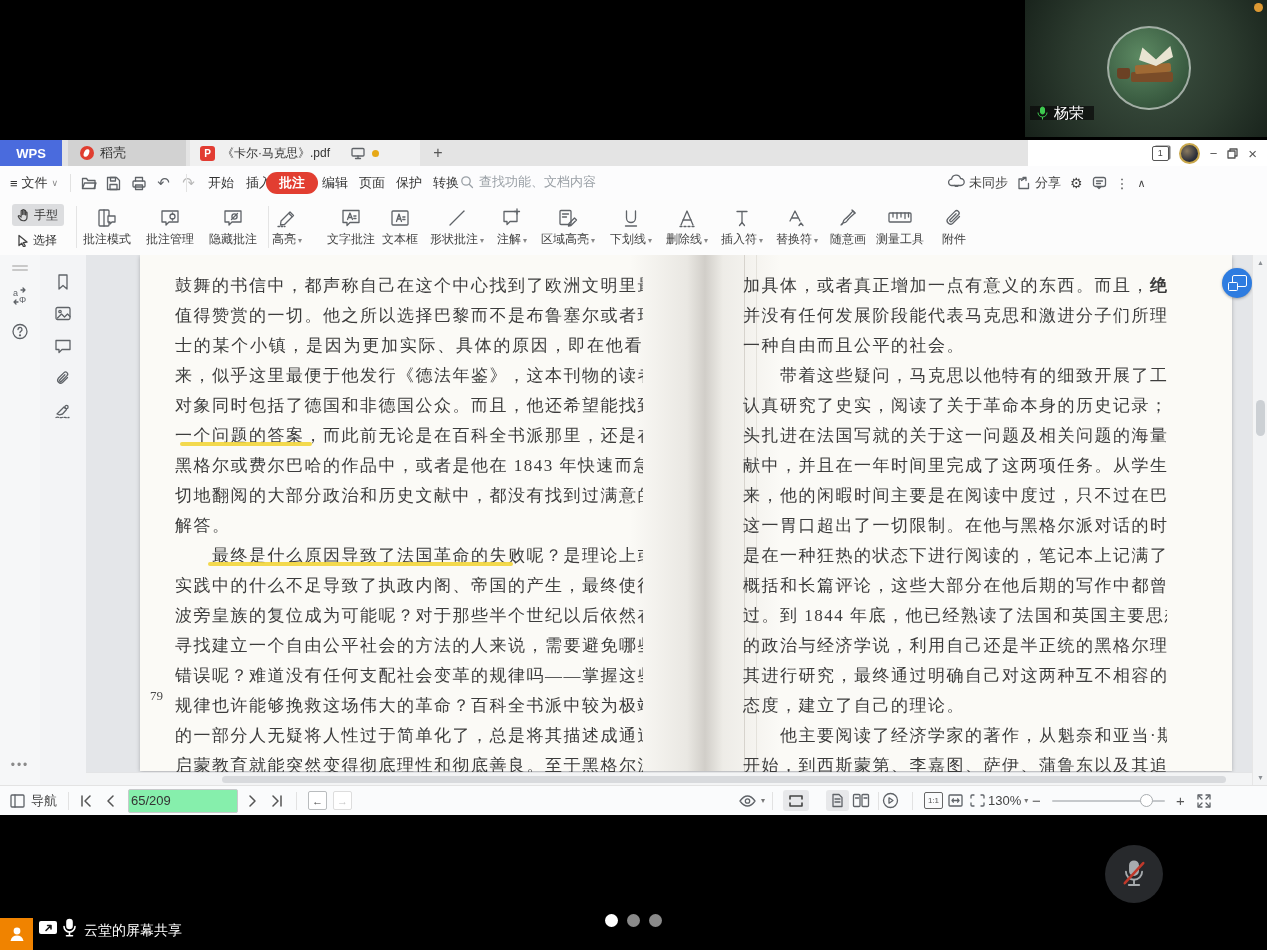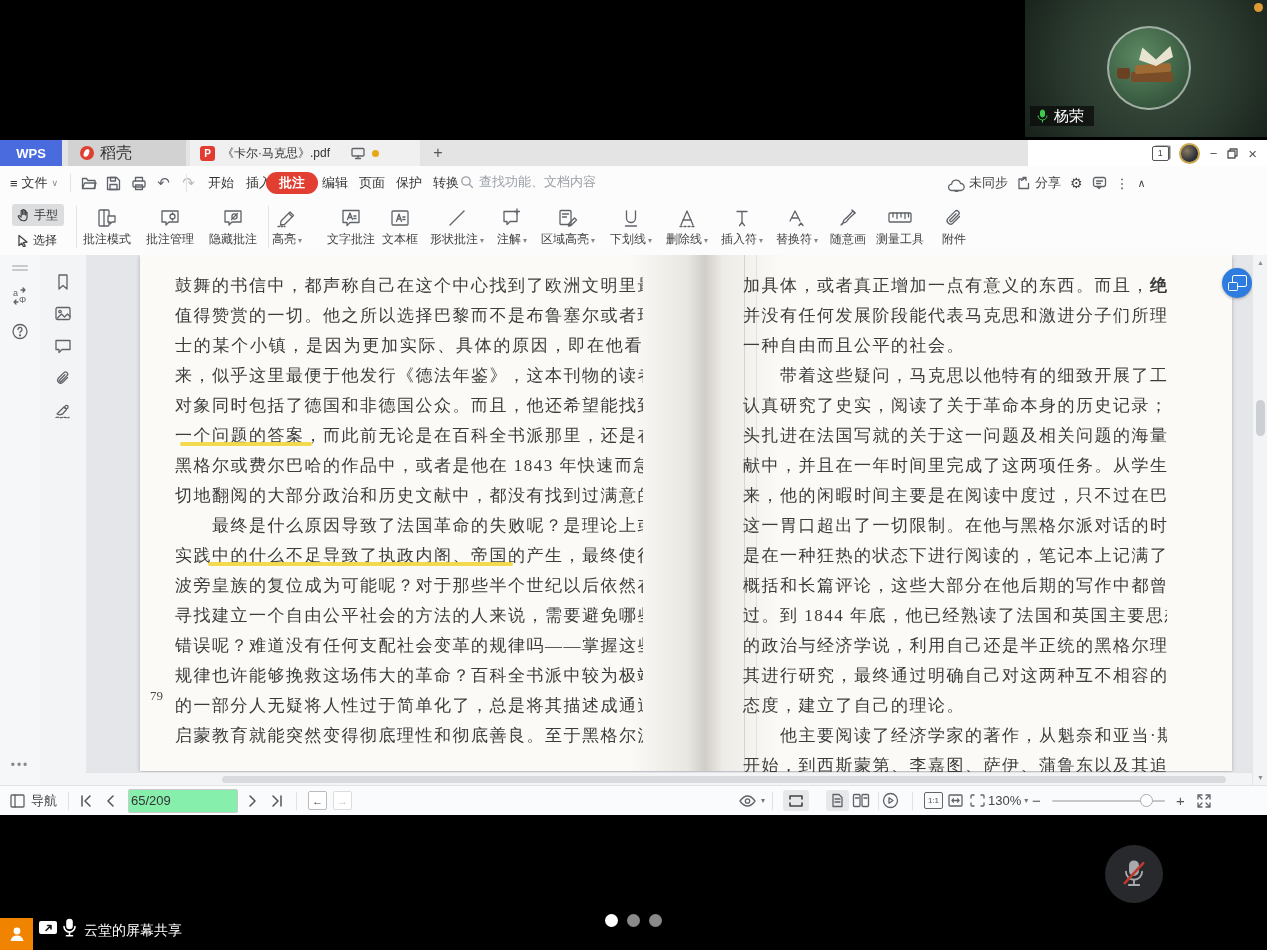--- a/index.html
+++ b/index.html
@@ -13,32 +13,32 @@
   .video-tile{left:1025px;top:0;width:242px;height:137px;
     background:radial-gradient(circle at 52% 45%, #3d5242 0%, #2b3a2e 55%, #17211a 100%);}
   .cam-avatar{left:82px;top:26px;width:80px;height:80px;border-radius:50%;
     background:radial-gradient(circle at 40% 35%, #5d8a63, #35553c 75%);
     border:2px solid rgba(220,220,220,.65);overflow:hidden;}
   .bk1{position:absolute;left:22px;top:44px;width:42px;height:10px;background:#7a4c28;border-radius:2px;}
   .bk2{position:absolute;left:26px;top:36px;width:36px;height:9px;background:#a06a34;border-radius:2px;transform:rotate(-4deg);}
   .bkopen{position:absolute;left:30px;top:18px;width:34px;height:20px;background:#e9e4d2;
     clip-path:polygon(0 70%,50% 100%,100% 55%,92% 0,50% 68%,10% 8%);}
   .cup{position:absolute;left:8px;top:40px;width:13px;height:11px;background:#6b4124;border-radius:2px 2px 4px 4px;}
-  .name-chip{left:5px;top:106px;height:20px;padding:0 10px 0 6px;background:rgba(10,10,10,.72);
+  .name-chip{left:5px;top:106px;height:14px;padding:0 10px 0 6px;background:rgba(10,10,10,.72);
     display:flex;align-items:center;gap:5px;color:#fff;font-size:15px;}
   .cam-dot{left:229px;top:3px;width:9px;height:9px;border-radius:50%;background:#dd9933;}
 
   
   .wps-window{left:0;top:140px;width:1267px;height:674px;background:#fff;}
 
   
   .tabbar{left:0;top:0;width:1028px;height:26px;background:#e4e4e4;border-bottom:1px solid #d6d6d6;}
   .wps-btn{left:0;top:0;width:62px;height:26px;background:#4a6bdd;color:#fff;font-size:13px;font-weight:bold;
     display:flex;align-items:center;justify-content:center;}
-  .docer-tab{left:68px;top:0;width:118px;height:26px;background:#d2d2d2;display:flex;align-items:center;gap:6px;padding-left:12px;box-sizing:border-box;font-size:16px;color:#333;}
+  .docer-tab{left:68px;top:0;width:118px;height:26px;background:#d2d2d2;display:flex;align-items:center;gap:6px;padding-left:12px;box-sizing:border-box;font-size:13px;color:#333;}
   .docer-logo{width:14px;height:14px;border-radius:50%;background:#e03e30;position:relative;}
   .docer-logo::after{content:"";position:absolute;left:4px;top:3px;width:5px;height:8px;background:#fff;border-radius:60% 40% 60% 40%;transform:rotate(18deg);}
   .doc-tab{left:190px;top:0;width:230px;height:26px;background:#f0f0f0;display:flex;align-items:center;gap:7px;padding-left:10px;box-sizing:border-box;font-size:12px;color:#333;}
   .pdf-ico{width:15px;height:15px;border-radius:3px;background:#e23c32;color:#fff;font-size:10px;font-weight:bold;
     display:flex;align-items:center;justify-content:center;}
   .tab-dot{width:7px;height:7px;border-radius:50%;background:#e6a817;}
   .tab-plus{left:428px;top:3px;width:20px;height:20px;color:#555;font-size:16px;display:flex;align-items:center;justify-content:center;}
   .winctrl{left:1120px;top:0;width:147px;height:26px;display:flex;align-items:center;gap:10px;justify-content:flex-end;padding-right:10px;box-sizing:border-box;}
   .wc-count{width:15px;height:13px;border:1px solid #555;border-radius:2px;font-size:9px;color:#444;display:flex;align-items:center;justify-content:center;box-shadow:2px -1px 0 -0.5px #777;}
   .wc-avatar{width:17px;height:17px;border-radius:50%;border:2px solid #caa84c;background:radial-gradient(circle at 35% 35%, #8a7a60, #2b2f3a 65%);}
@@ -221,21 +221,21 @@
       <div class="abs searchbox">
         <span>
           <svg width="14" height="14" viewBox="0 0 14 14" class="ic" style="stroke:#9aa0a6;">
               <circle cx="6" cy="6" r="4.2"></circle>
               <line x1="9.2" y1="9.2" x2="12.5" y2="12.5"></line>
             </svg>
           </span>
         <span>查找功能、文档内容</span>
       </div>
       <div class="abs mb-right">
-        <span style="display:flex;align-items:flex-end;gap:4px;">
+        <span style="display:flex;align-items:flex-start;gap:4px;">
           <svg width="17" height="13" viewBox="0 0 17 13" class="ic">
               <path d="M4 11.5a3.2 3.2 0 0 1-.4-6.4 4.6 4.6 0 0 1 9-.6 3.5 3.5 0 0 1 .2 7z"></path>
               <path d="M6.5 11.5l2 1.5 2-1.5"></path>
             </svg>
           <span>未同步</span>
         </span>
         <span style="display:flex;align-items:center;gap:4px;">
           <svg width="14" height="14" viewBox="0 0 14 14" class="ic">
               <path d="M4.5 4.5 9 1.5M9 1.5H6M9 1.5v3"></path>
               <path d="M11 7.5v5h-9.5v-9.5H6" transform="translate(0.5,0)"></path>
@@ -467,20 +467,21 @@
         <div class="pagetext" style="left:35px;width:468px;">
 
         <div class="ln">鼓舞的书信中，都声称自己在这个中心找到了欧洲文明里最</div>
             <div class="ln">值得赞赏的一切。他之所以选择巴黎而不是布鲁塞尔或者瑞</div>
             <div class="ln">士的某个小镇，是因为更加实际、具体的原因，即在他看</div>
             <div class="ln">来，似乎这里最便于他发行《德法年鉴》，这本刊物的读者</div>
             <div class="ln">对象同时包括了德国和非德国公众。而且，他还希望能找到</div>
             <div class="ln">一个问题的答案，而此前无论是在百科全书派那里，还是在</div>
             <div class="ln">黑格尔或费尔巴哈的作品中，或者是他在 1843 年快速而急</div>
             <div class="ln">切地翻阅的大部分政治和历史文献中，都没有找到过满意的</div>
+            <div class="ln pend">解答。</div>
             <div class="ln">　　最终是什么原因导致了法国革命的失败呢？是理论上或</div>
             <div class="ln">实践中的什么不足导致了执政内阁、帝国的产生，最终使得</div>
             <div class="ln">波旁皇族的复位成为可能呢？对于那些半个世纪以后依然在</div>
             <div class="ln">寻找建立一个自由公平社会的方法的人来说，需要避免哪些</div>
             <div class="ln">错误呢？难道没有任何支配社会变革的规律吗——掌握这些</div>
             <div class="ln">规律也许能够挽救这场伟大的革命？百科全书派中较为极端</div>
             <div class="ln">的一部分人无疑将人性过于简单化了，总是将其描述成通过</div>
             <div class="ln">启蒙教育就能突然变得彻底理性和彻底善良。至于黑格尔派</div>
           </div>
         <div class="pageno">79</div>

